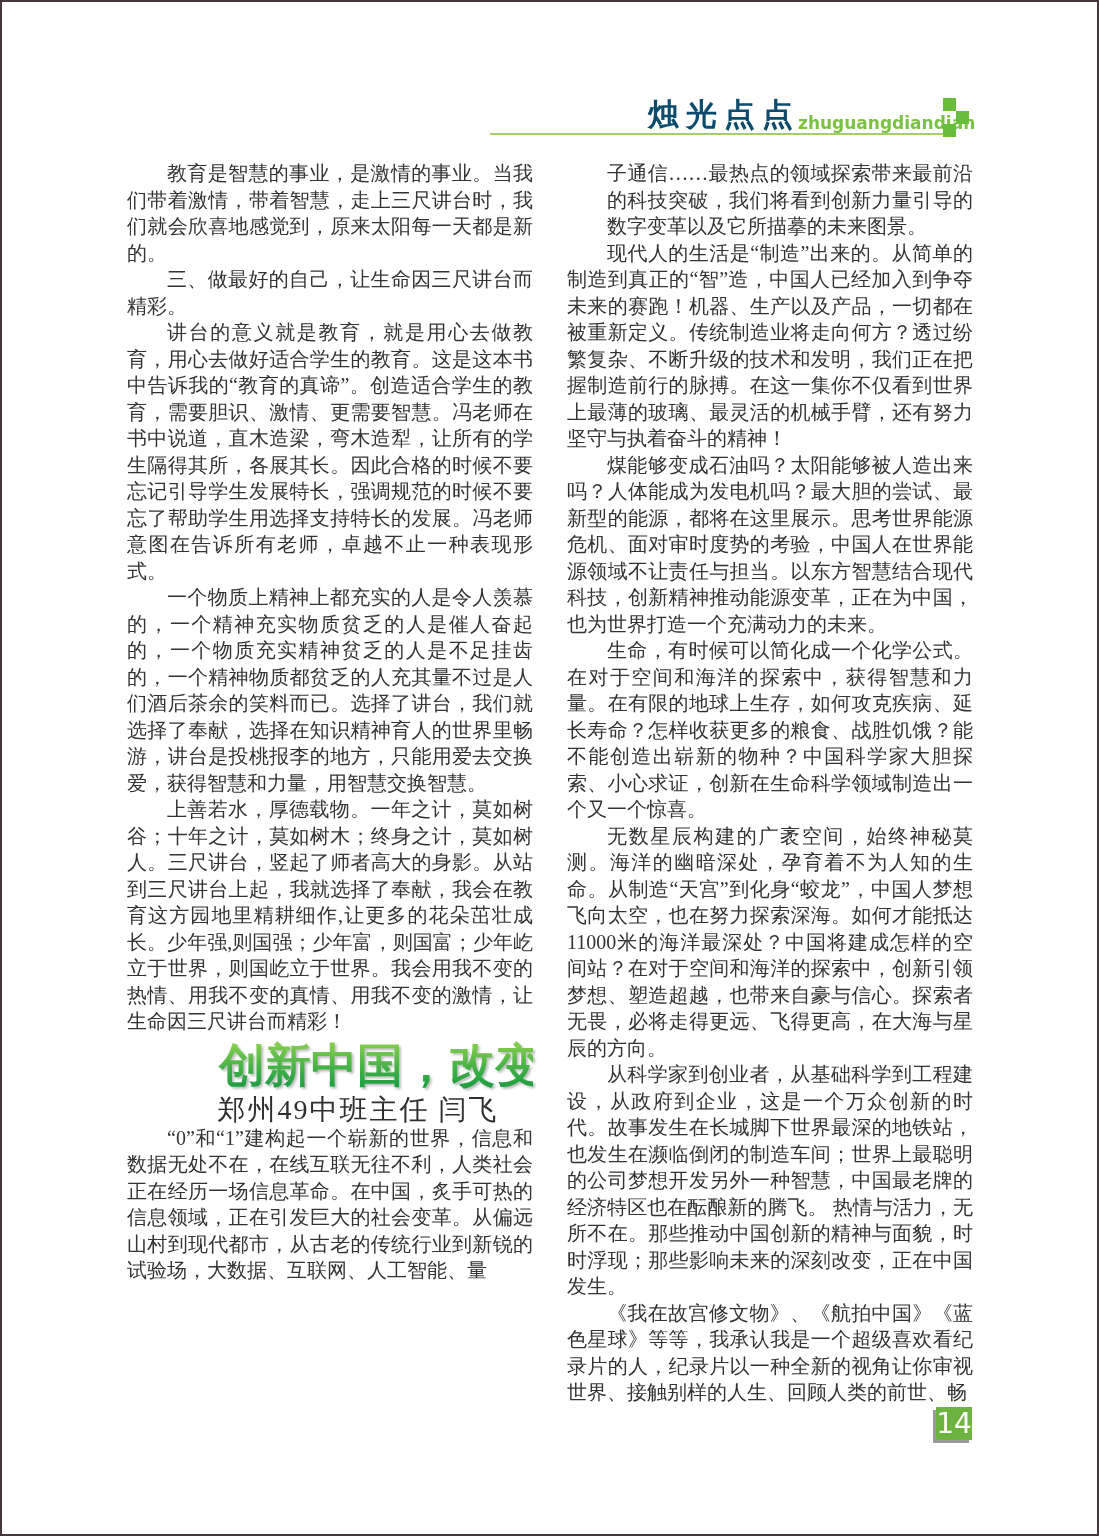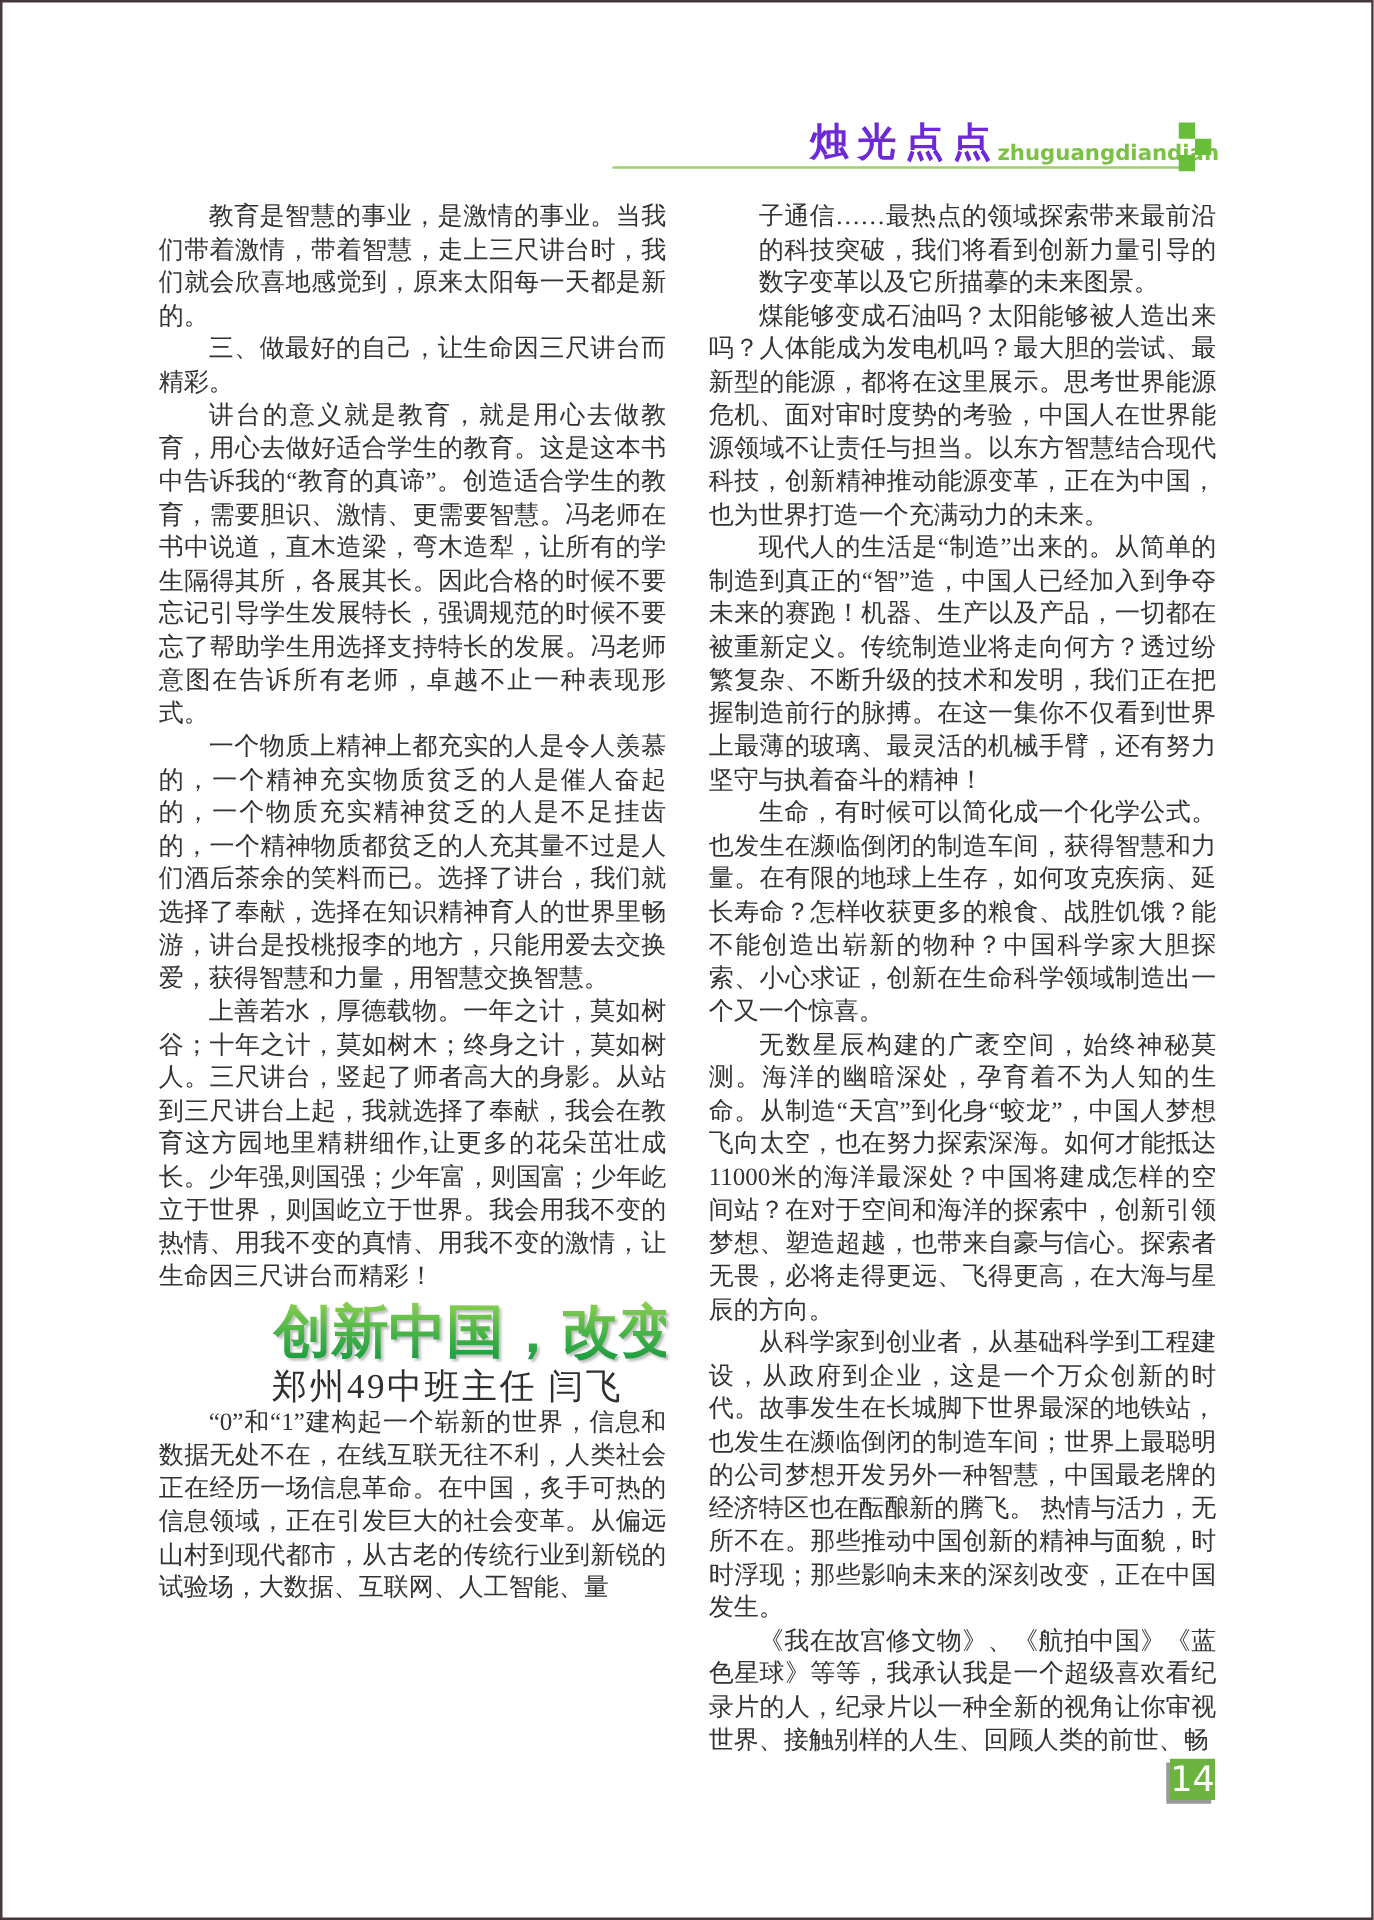--- a/index.html
+++ b/index.html
@@ -15,21 +15,21 @@
 
   
   .header-rule{
     position:absolute;left:488px;top:131px;
     width:464px;height:2px;background:#a0cf6c;
   }
   .header-title{
     position:absolute;left:646px;top:93px;
     font-family:"DejaVu Sans","Liberation Sans",sans-serif;
     font-weight:bold;font-size:31px;line-height:38px;
-    color:#6d28d9;letter-spacing:7px;white-space:nowrap;
+    color:#0c4a6e;letter-spacing:7px;white-space:nowrap;
   }
   .header-pinyin{
     position:absolute;left:796px;top:110px;
     font-family:"DejaVu Sans","Liberation Sans",sans-serif;
     font-weight:bold;font-size:17px;line-height:22px;
     color:#7bc143;white-space:nowrap;
   }
   .sq{position:absolute;width:13px;height:13px;background:#68bd3a;}
   .sq1{left:941px;top:96px;}
   .sq2{left:954px;top:109px;}
@@ -100,23 +100,23 @@
     <p>讲台的意义就是教育，就是用心去做教育，用心去做好适合学生的教育。这是这本书中告诉我的“教育的真谛”。创造适合学生的教育，需要胆识、激情、更需要智慧。冯老师在书中说道，直木造梁，弯木造犁，让所有的学生隔得其所，各展其长。因此合格的时候不要忘记引导学生发展特长，强调规范的时候不要忘了帮助学生用选择支持特长的发展。冯老师意图在告诉所有老师，卓越不止一种表现形式。</p>
     <p>一个物质上精神上都充实的人是令人羡慕的，一个精神充实物质贫乏的人是催人奋起的，一个物质充实精神贫乏的人是不足挂齿的，一个精神物质都贫乏的人充其量不过是人们酒后茶余的笑料而已。选择了讲台，我们就选择了奉献，选择在知识精神育人的世界里畅游，讲台是投桃报李的地方，只能用爱去交换爱，获得智慧和力量，用智慧交换智慧。</p>
     <p>上善若水，厚德载物。一年之计，莫如树谷；十年之计，莫如树木；终身之计，莫如树人。三尺讲台，竖起了师者高大的身影。从站到三尺讲台上起，我就选择了奉献，我会在教育这方园地里精耕细作,让更多的花朵茁壮成长。少年强,则国强；少年富，则国富；少年屹立于世界，则国屹立于世界。我会用我不变的热情、用我不变的真情、用我不变的激情，让生命因三尺讲台而精彩！</p>
     <p class="sec-title">创新中国，改变世界</p>
     <p class="byline">郑州49中班主任 闫飞</p>
     <p class="closing">“0”和“1”建构起一个崭新的世界，信息和数据无处不在，在线互联无往不利，人类社会正在经历一场信息革命。在中国，炙手可热的信息领域，正在引发巨大的社会变革。从偏远山村到现代都市，从古老的传统行业到新锐的试验场，大数据、互联网、人工智能、量</p>
   </div>
 
   <div class="col col-right">
     <p class="noindent">子通信……最热点的领域探索带来最前沿的科技突破，我们将看到创新力量引导的数字变革以及它所描摹的未来图景。</p>
+    <p>现代人的生活是“制造”出来的。从简单的制造到真正的“智”造，中国人已经加入到争夺未来的赛跑！机器、生产以及产品，一切都在被重新定义。传统制造业将走向何方？透过纷繁复杂、不断升级的技术和发明，我们正在把握制造前行的脉搏。在这一集你不仅看到世界上最薄的玻璃、最灵活的机械手臂，还有努力坚守与执着奋斗的精神！</p>
     <p>煤能够变成石油吗？太阳能够被人造出来吗？人体能成为发电机吗？最大胆的尝试、最新型的能源，都将在这里展示。思考世界能源危机、面对审时度势的考验，中国人在世界能源领域不让责任与担当。以东方智慧结合现代科技，创新精神推动能源变革，正在为中国，也为世界打造一个充满动力的未来。</p>
-    <p>现代人的生活是“制造”出来的。从简单的制造到真正的“智”造，中国人已经加入到争夺未来的赛跑！机器、生产以及产品，一切都在被重新定义。传统制造业将走向何方？透过纷繁复杂、不断升级的技术和发明，我们正在把握制造前行的脉搏。在这一集你不仅看到世界上最薄的玻璃、最灵活的机械手臂，还有努力坚守与执着奋斗的精神！</p>
-    <p>生命，有时候可以简化成一个化学公式。也发生在濒临倒闭的制造车间，获得智慧和力量。在有限的地球上生存，如何攻克疾病、延长寿命？怎样收获更多的粮食、战胜饥饿？能不能创造出崭新的物种？中国科学家大胆探索、小心求证，创新在生命科学领域制造出一个又一个惊喜。</p>
+    <p>生命，有时候可以简化成一个化学公式。在对于空间和海洋的探索中，获得智慧和力量。在有限的地球上生存，如何攻克疾病、延长寿命？怎样收获更多的粮食、战胜饥饿？能不能创造出崭新的物种？中国科学家大胆探索、小心求证，创新在生命科学领域制造出一个又一个惊喜。</p>
     <p>无数星辰构建的广袤空间，始终神秘莫测。海洋的幽暗深处，孕育着不为人知的生命。从制造“天宫”到化身“蛟龙”，中国人梦想飞向太空，也在努力探索深海。如何才能抵达11000米的海洋最深处？中国将建成怎样的空间站？在对于空间和海洋的探索中，创新引领梦想、塑造超越，也带来自豪与信心。探索者无畏，必将走得更远、飞得更高，在大海与星辰的方向。</p>
     <p>从科学家到创业者，从基础科学到工程建设，从政府到企业，这是一个万众创新的时代。故事发生在长城脚下世界最深的地铁站，也发生在濒临倒闭的制造车间；世界上最聪明的公司梦想开发另外一种智慧，中国最老牌的经济特区也在酝酿新的腾飞。 热情与活力，无所不在。那些推动中国创新的精神与面貌，时时浮现；那些影响未来的深刻改变，正在中国发生。</p>
     <p>《我在故宫修文物》、《航拍中国》《蓝色星球》等等，我承认我是一个超级喜欢看纪录片的人，纪录片以一种全新的视角让你审视世界、接触别样的人生、回顾人类的前世、畅</p>
   </div>
 
   <div class="pagenum">14</div>
 
 </div>
 
 </body></html>

